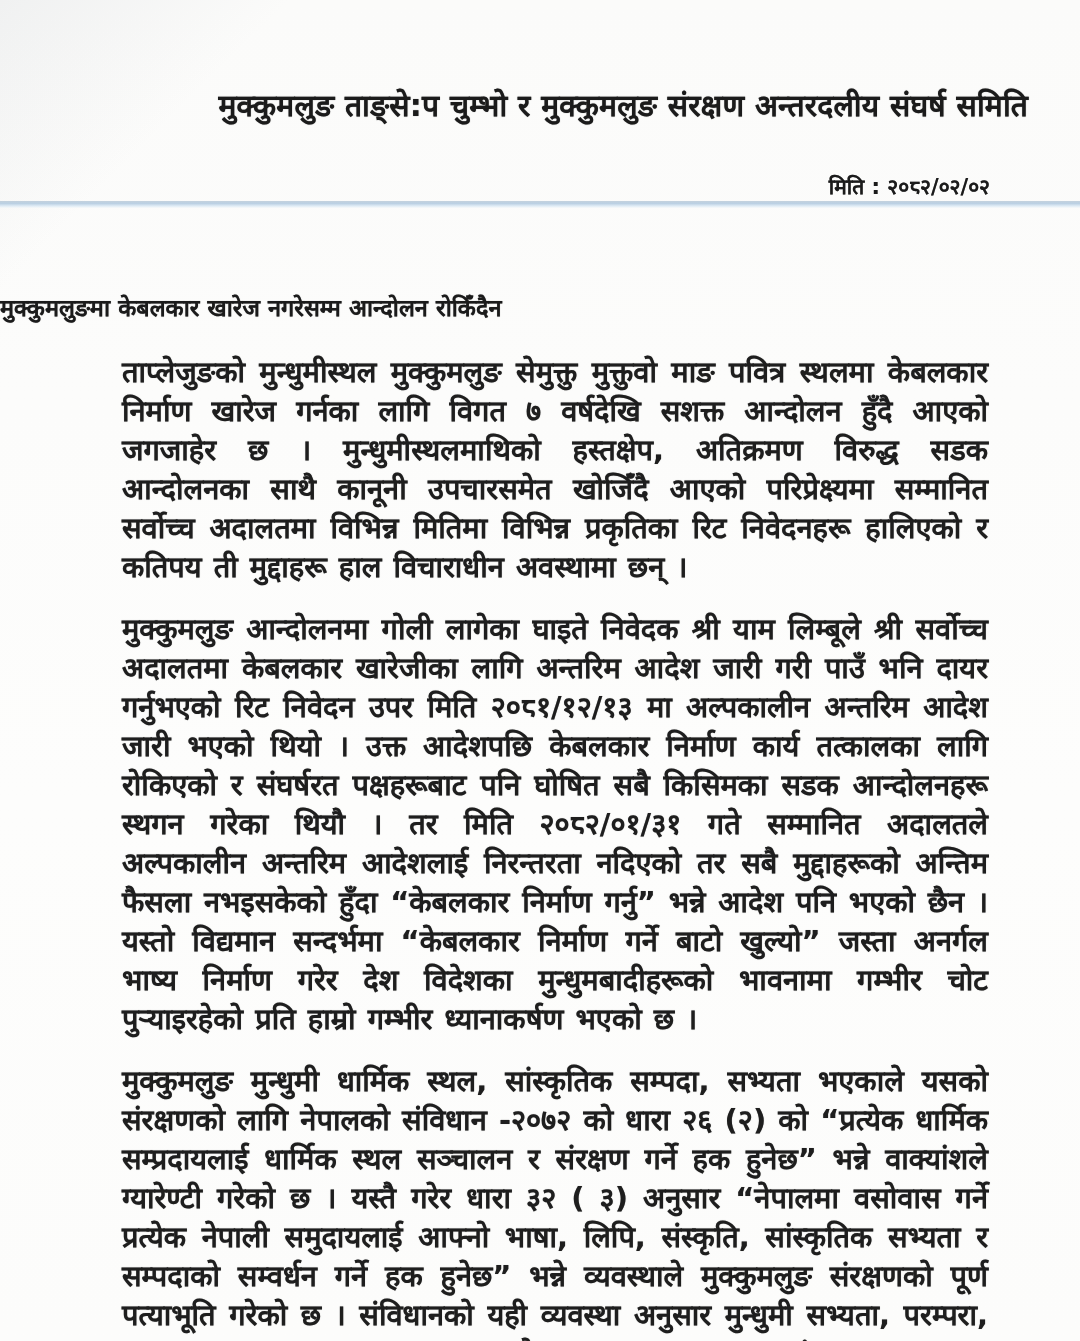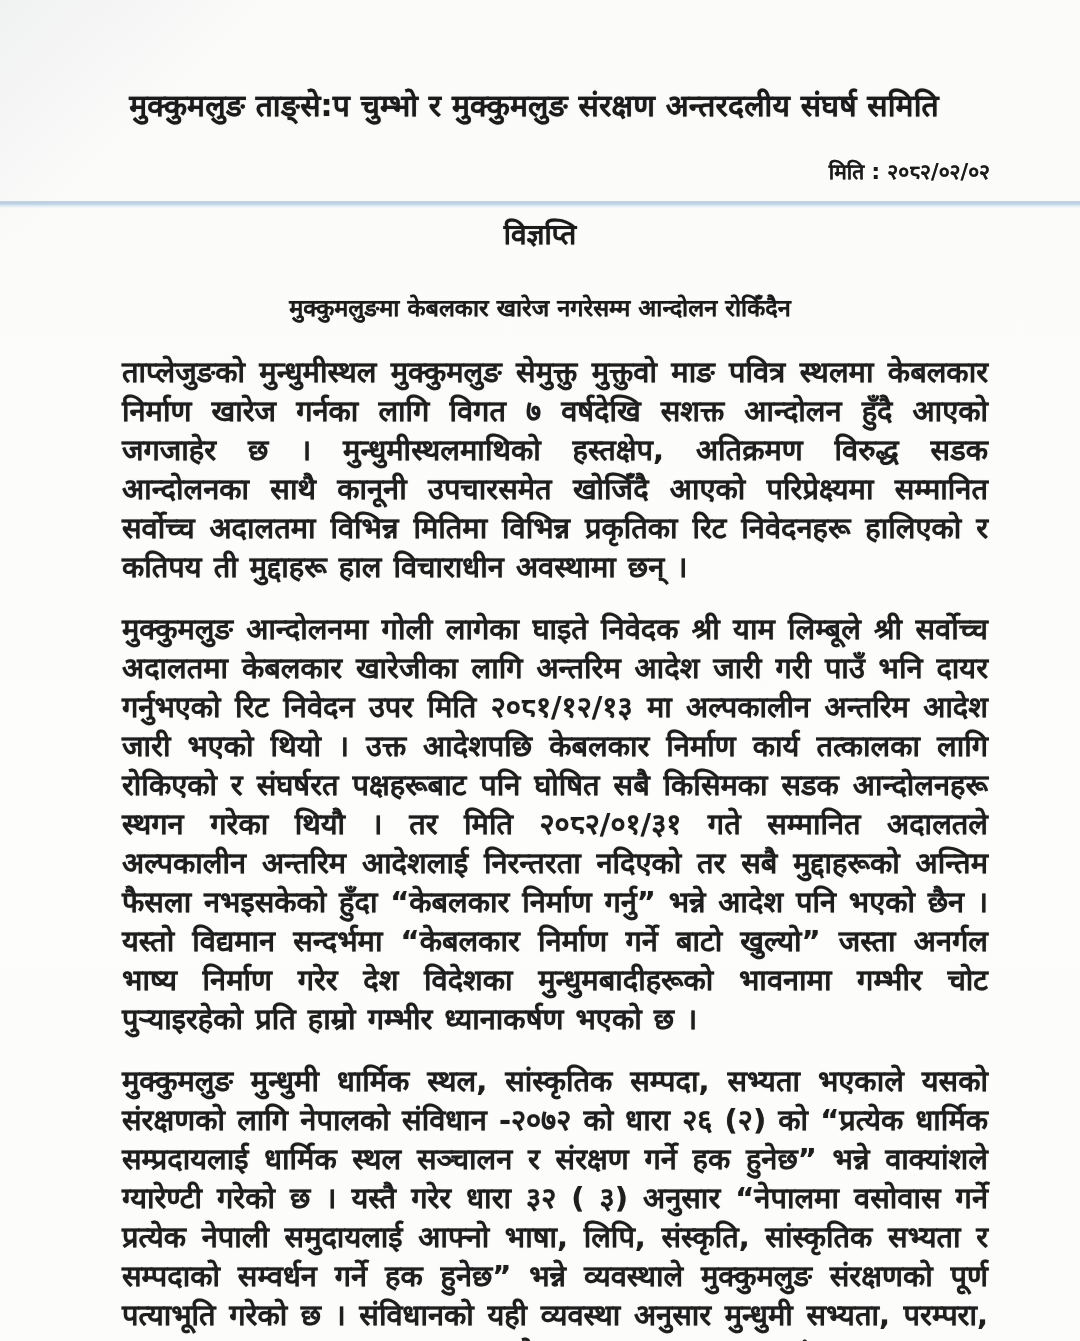--- a/index.html
+++ b/index.html
@@ -18,31 +18,31 @@
       linear-gradient(180deg, #fbfbfa 0%, #fdfdfc 60%, #fcfcfb 100%);
     color: #1b1b1b;
     overflow: hidden;
   }
 
   .org-title {
     position: absolute;
     top: 84px;
     left: 40px;
     right: 52px;
-    text-align: center;
+    text-align: right;
     font-size: 30px;
     font-weight: 700;
     letter-spacing: 0.2px;
     text-shadow: 0 0 0.8px rgba(10,10,10,0.65);
     white-space: nowrap;
   }
 
   .date-line {
     position: absolute;
-    top: 157px;
+    top: 172px;
     right: 90px;
     font-size: 21px;
     font-weight: 700;
     text-shadow: 0 0 0.6px rgba(10,10,10,0.55);
   }
 
   .divider-rule {
     position: absolute;
     top: 201px;
     left: 0;
@@ -64,21 +64,20 @@
     font-size: 28px;
     font-weight: 700;
     text-shadow: 0 0 0.8px rgba(10,10,10,0.6);
   }
 
   .subject-heading {
     position: absolute;
     top: 291px;
     left: 0;
     right: 0;
-    text-align: center;
     font-size: 23.5px;
     font-weight: 700;
     text-shadow: 0 0 0.7px rgba(10,10,10,0.6);
   }
 
   .doc-body {
     position: absolute;
     top: 353px;
     left: 122px;
     width: 866px;
@@ -99,21 +98,20 @@
 <body>
 
 <div class="page">
 
   <h1 class="org-title">मुक्कुमलुङ ताङ्से:प चुम्भो र मुक्कुमलुङ संरक्षण अन्तरदलीय संघर्ष समिति</h1>
 
   <div class="date-line">मिति : २०८२/०२/०२</div>
 
   <div class="divider-rule"></div>
 
-  <h2 class="notice-heading">विज्ञप्ति</h2>
 
   <h3 class="subject-heading">मुक्कुमलुङमा केबलकार खारेज नगरेसम्म आन्दोलन रोकिँदैन</h3>
 
   <div class="doc-body">
     <p>ताप्लेजुङको मुन्धुमीस्थल मुक्कुमलुङ सेमुक्तु मुक्तुवो माङ पवित्र स्थलमा केबलकार निर्माण खारेज गर्नका लागि विगत ७ वर्षदेखि सशक्त आन्दोलन हुँदै आएको जगजाहेर छ । मुन्धुमीस्थलमाथिको हस्तक्षेप, अतिक्रमण विरुद्ध सडक आन्दोलनका साथै कानूनी उपचारसमेत खोजिँदै आएको परिप्रेक्ष्यमा सम्मानित सर्वोच्च अदालतमा विभिन्न मितिमा विभिन्न प्रकृतिका रिट निवेदनहरू हालिएको र कतिपय ती मुद्दाहरू हाल विचाराधीन अवस्थामा छन् ।</p>
     <p>मुक्कुमलुङ आन्दोलनमा गोली लागेका घाइते निवेदक श्री याम लिम्बूले श्री सर्वोच्च अदालतमा केबलकार खारेजीका लागि अन्तरिम आदेश जारी गरी पाउँ भनि दायर गर्नुभएको रिट निवेदन उपर मिति २०८१/१२/१३ मा अल्पकालीन अन्तरिम आदेश जारी भएको थियो । उक्त आदेशपछि केबलकार निर्माण कार्य तत्कालका लागि रोकिएको र संघर्षरत पक्षहरूबाट पनि घोषित सबै किसिमका सडक आन्दोलनहरू स्थगन गरेका थियौ । तर मिति २०८२/०१/३१ गते सम्मानित अदालतले अल्पकालीन अन्तरिम आदेशलाई निरन्तरता नदिएको तर सबै मुद्दाहरूको अन्तिम फैसला नभइसकेको हुँदा “केबलकार निर्माण गर्नु” भन्ने आदेश पनि भएको छैन । यस्तो विद्यमान सन्दर्भमा “केबलकार निर्माण गर्ने बाटो खुल्यो” जस्ता अनर्गल भाष्य निर्माण गरेर देश विदेशका मुन्धुमबादीहरूको भावनामा गम्भीर चोट पुऱ्याइरहेको प्रति हाम्रो गम्भीर ध्यानाकर्षण भएको छ ।</p>
     <p>मुक्कुमलुङ मुन्धुमी धार्मिक स्थल, सांस्कृतिक सम्पदा, सभ्यता भएकाले यसको संरक्षणको लागि नेपालको संविधान -२०७२ को धारा २६ (२) को “प्रत्येक धार्मिक सम्प्रदायलाई धार्मिक स्थल सञ्चालन र संरक्षण गर्ने हक हुनेछ” भन्ने वाक्यांशले ग्यारेण्टी गरेको छ । यस्तै गरेर धारा ३२ ( ३) अनुसार “नेपालमा वसोवास गर्ने प्रत्येक नेपाली समुदायलाई आफ्नो भाषा, लिपि, संस्कृति, सांस्कृतिक सभ्यता र सम्पदाको सम्वर्धन गर्ने हक हुनेछ” भन्ने व्यवस्थाले मुक्कुमलुङ संरक्षणको पूर्ण पत्याभूति गरेको छ । संविधानको यही व्यवस्था अनुसार मुन्धुमी सभ्यता, परम्परा, मूल्य मान्यता अनुसार मुक्कुमलुङमा केबलकार लगायत अन्य संरचनाहरू बनाउन नहुने माग दावि गर्दै सर्वोच्च अदालतमा दायर गरिएका मुद्दाहरूको अन्तिम किनारा लागिसकेको छैन । मुद्दाहरुको किनारा नलाग्दै यतिको शसक्त विरोधका बाबजुद बलवफ्ती केबलकार निर्माणको बाटो खुलेको हवाला दिनु नेपालको संविधान र सर्वोच्च अदालतमा रहेको विचाराधिन मुद्दाहरूको अपमान गर्नु हो । यसर्थ नेपालको संविधान, आइएलओ १६९ लगायत राष्ट्रिय तथा अन्तर्राष्ट्रिय कानूनले प्रत्याभूत गरेका सबै</p>
   </div>
 
 </div>

